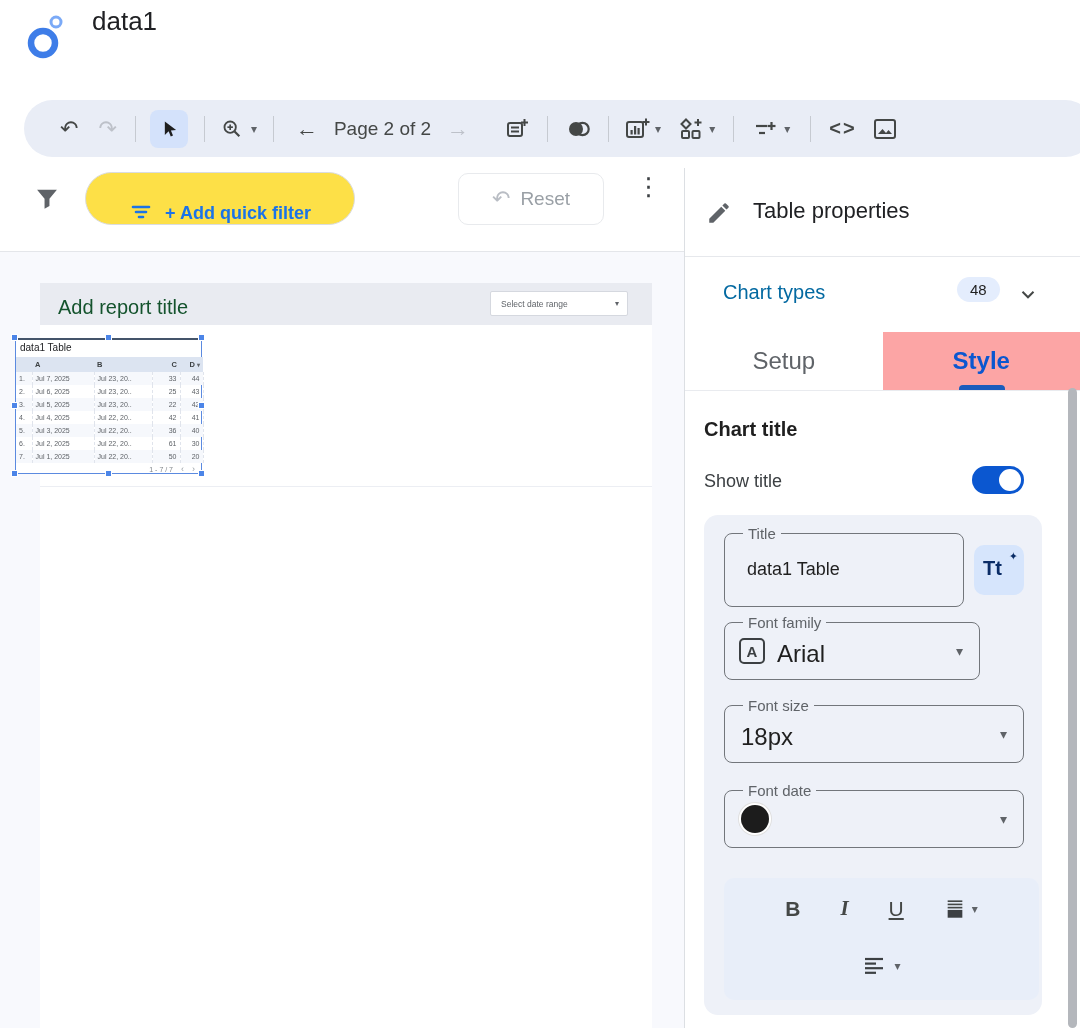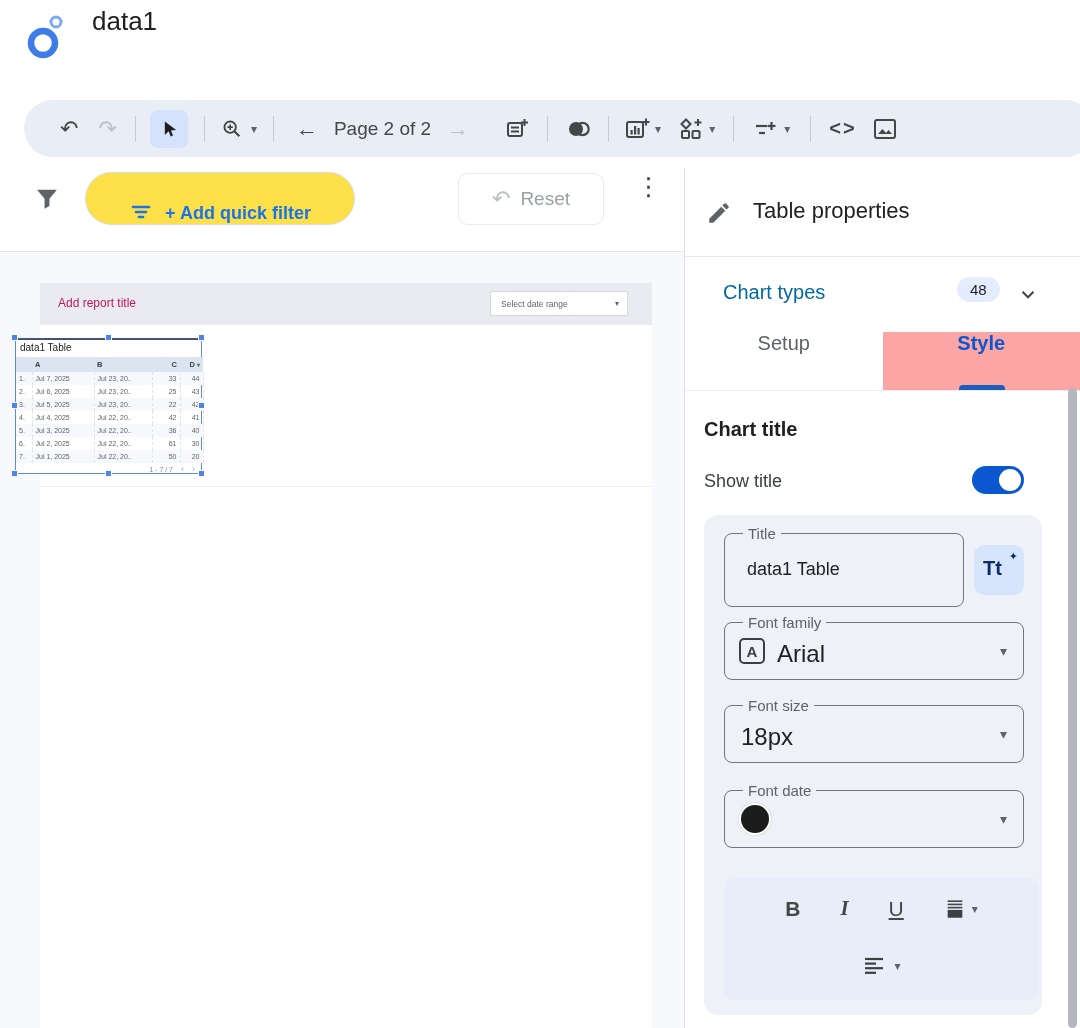--- a/index.html
+++ b/index.html
@@ -36,21 +36,21 @@
                display:flex; align-items:center; justify-content:center; gap:10px;
                color:#9aa0a6; font-size:19px; }
   .kebab { position:absolute; left:636px; top:16px; font-size:25px; color:#3c4043; letter-spacing:0;
            line-height:1.1; width:20px; text-align:center; }
 
   
   .canvas { position:absolute; left:0; top:252px; width:684px; height:776px; background:#f8f9fd; }
   .page { position:absolute; left:40px; top:31px; width:612px; height:745px; background:#fff; }
   .page-bottom-line { position:absolute; left:0; top:203px; width:612px; height:1px; background:#eceef3; }
   .band { position:absolute; left:0; top:0; width:612px; height:42px; background:#e9ebf1; }
-  .band .rtitle { position:absolute; left:18px; top:13px; font-size:12px; color:#be185d; }
+  .band .rtitle { position:absolute; left:18px; top:13px; font-size:20px; color:#14532d; }
   .daterange { position:absolute; left:450px; top:8px; width:138px; height:25px; background:#fff;
                border:1px solid #d5d8df; border-radius:2px; font-size:8.5px; color:#5f6368; }
   .daterange .txt { position:absolute; left:10px; top:7px; }
   .daterange .dcaret { position:absolute; right:8px; top:7px; font-size:8px; color:#5f6368; }
 
   
   .tbl-frame { position:absolute; left:15px; top:86px; width:187px; height:136px; background:#fff;
                border:1.5px solid #5b8ae0; border-top:2px solid #44546a; }
   .tbl-title { height:17px; font-size:10px; color:#202124; padding:2px 0 0 4px; background:#fff; white-space:nowrap; }
   table.mini { border-collapse:collapse; width:100%; table-layout:fixed; }
@@ -72,21 +72,21 @@
   .pencil { position:absolute; left:21px; top:32px; }
   .divider { position:absolute; left:0; width:100%; height:1px; background:#e6e8ec; }
 
   .ct-row { position:absolute; left:0; top:89px; width:100%; height:75px; }
   .ct-row .lbl { position:absolute; left:38px; top:24px; font-size:20px; color:#0369a1; }
   .badge { position:absolute; left:272px; top:20px; background:#e4edfd; border-radius:15px;
            padding:4px 13px; font-size:15px; color:#1f1f1f; }
   .ct-chev { position:absolute; left:332px; top:26px; }
 
   .tabs { position:absolute; left:0; top:164px; width:100%; height:58px; display:flex; }
-  .tab { width:198px; display:flex; align-items:flex-start; justify-content:center; font-size:20px; }
+  .tab { width:198px; display:flex; align-items:center; justify-content:center; font-size:24px; }
   .tab.setup { color:#5f6368; background:#fff; }
   .tab.style { color:#0b57d0; background:#fca5a5; font-weight:600; position:relative; }
   .tab-bar { position:absolute; left:76px; bottom:0; width:46px; height:5px; background:#1b5cbc;
              border-radius:4px 4px 0 0; }
 
   .sec-chart-title { position:absolute; left:19px; top:250px; font-size:20px; font-weight:600; color:#1f1f1f; }
   .show-title-lbl { position:absolute; left:19px; top:303px; font-size:18px; color:#3c4043; }
   .toggle { position:absolute; left:287px; top:298px; width:52px; height:28px; background:#0b57d0;
             border-radius:14px; }
   .toggle .knob { position:absolute; right:3px; top:3px; width:22px; height:22px; background:#fff;
@@ -98,21 +98,21 @@
   .fieldset .flabel { position:absolute; left:18px; top:-9px; background:#eef1f8; padding:0 5px;
                font-size:15px; color:#5f6368; white-space:nowrap; }
   .fs-title { left:20px; top:18px; width:240px; height:74px; }
   .fs-title input { position:absolute; left:4px; top:4px; width:225px; height:62px; border:none;
                background:transparent; font-family:"Liberation Sans",sans-serif; font-size:18px;
                color:#1f1f1f; padding-left:18px; outline:none; }
   .ai-btn { position:absolute; left:270px; top:30px; width:50px; height:50px; background:#d6e5fc;
             border-radius:10px; }
   .ai-btn .tt { position:absolute; left:9px; top:12px; font-size:20px; font-weight:600; color:#0a2c66; }
   .ai-btn .spark { position:absolute; right:6px; top:5px; font-size:11px; color:#0a2c66; }
-  .fs-family { left:20px; top:107px; width:300px; height:58px; }
+  .fs-family { left:20px; top:107px; width:256px; height:58px; }
   .boxed-a { position:absolute; left:14px; top:15px; width:26px; height:26px; border:2.5px solid #3c4043;
              border-radius:5px; display:flex; align-items:center; justify-content:center;
              font-size:15px; font-weight:bold; color:#3c4043; }
   .fs-val { position:absolute; top:17px; font-size:24px; color:#1f1f1f; }
   .fs-caret { position:absolute; right:16px; top:20px; font-size:14px; color:#5f6368; }
   .fs-size { left:20px; top:190px; width:300px; height:58px; }
   .fs-color { left:20px; top:275px; width:300px; height:58px; }
   .swatch { position:absolute; left:16px; top:14px; width:28px; height:28px; border-radius:50%;
             background:#1c1c1c; box-shadow:0 0 0 2px #fff, 0 0 0 3px #e0e0e0; }
 

